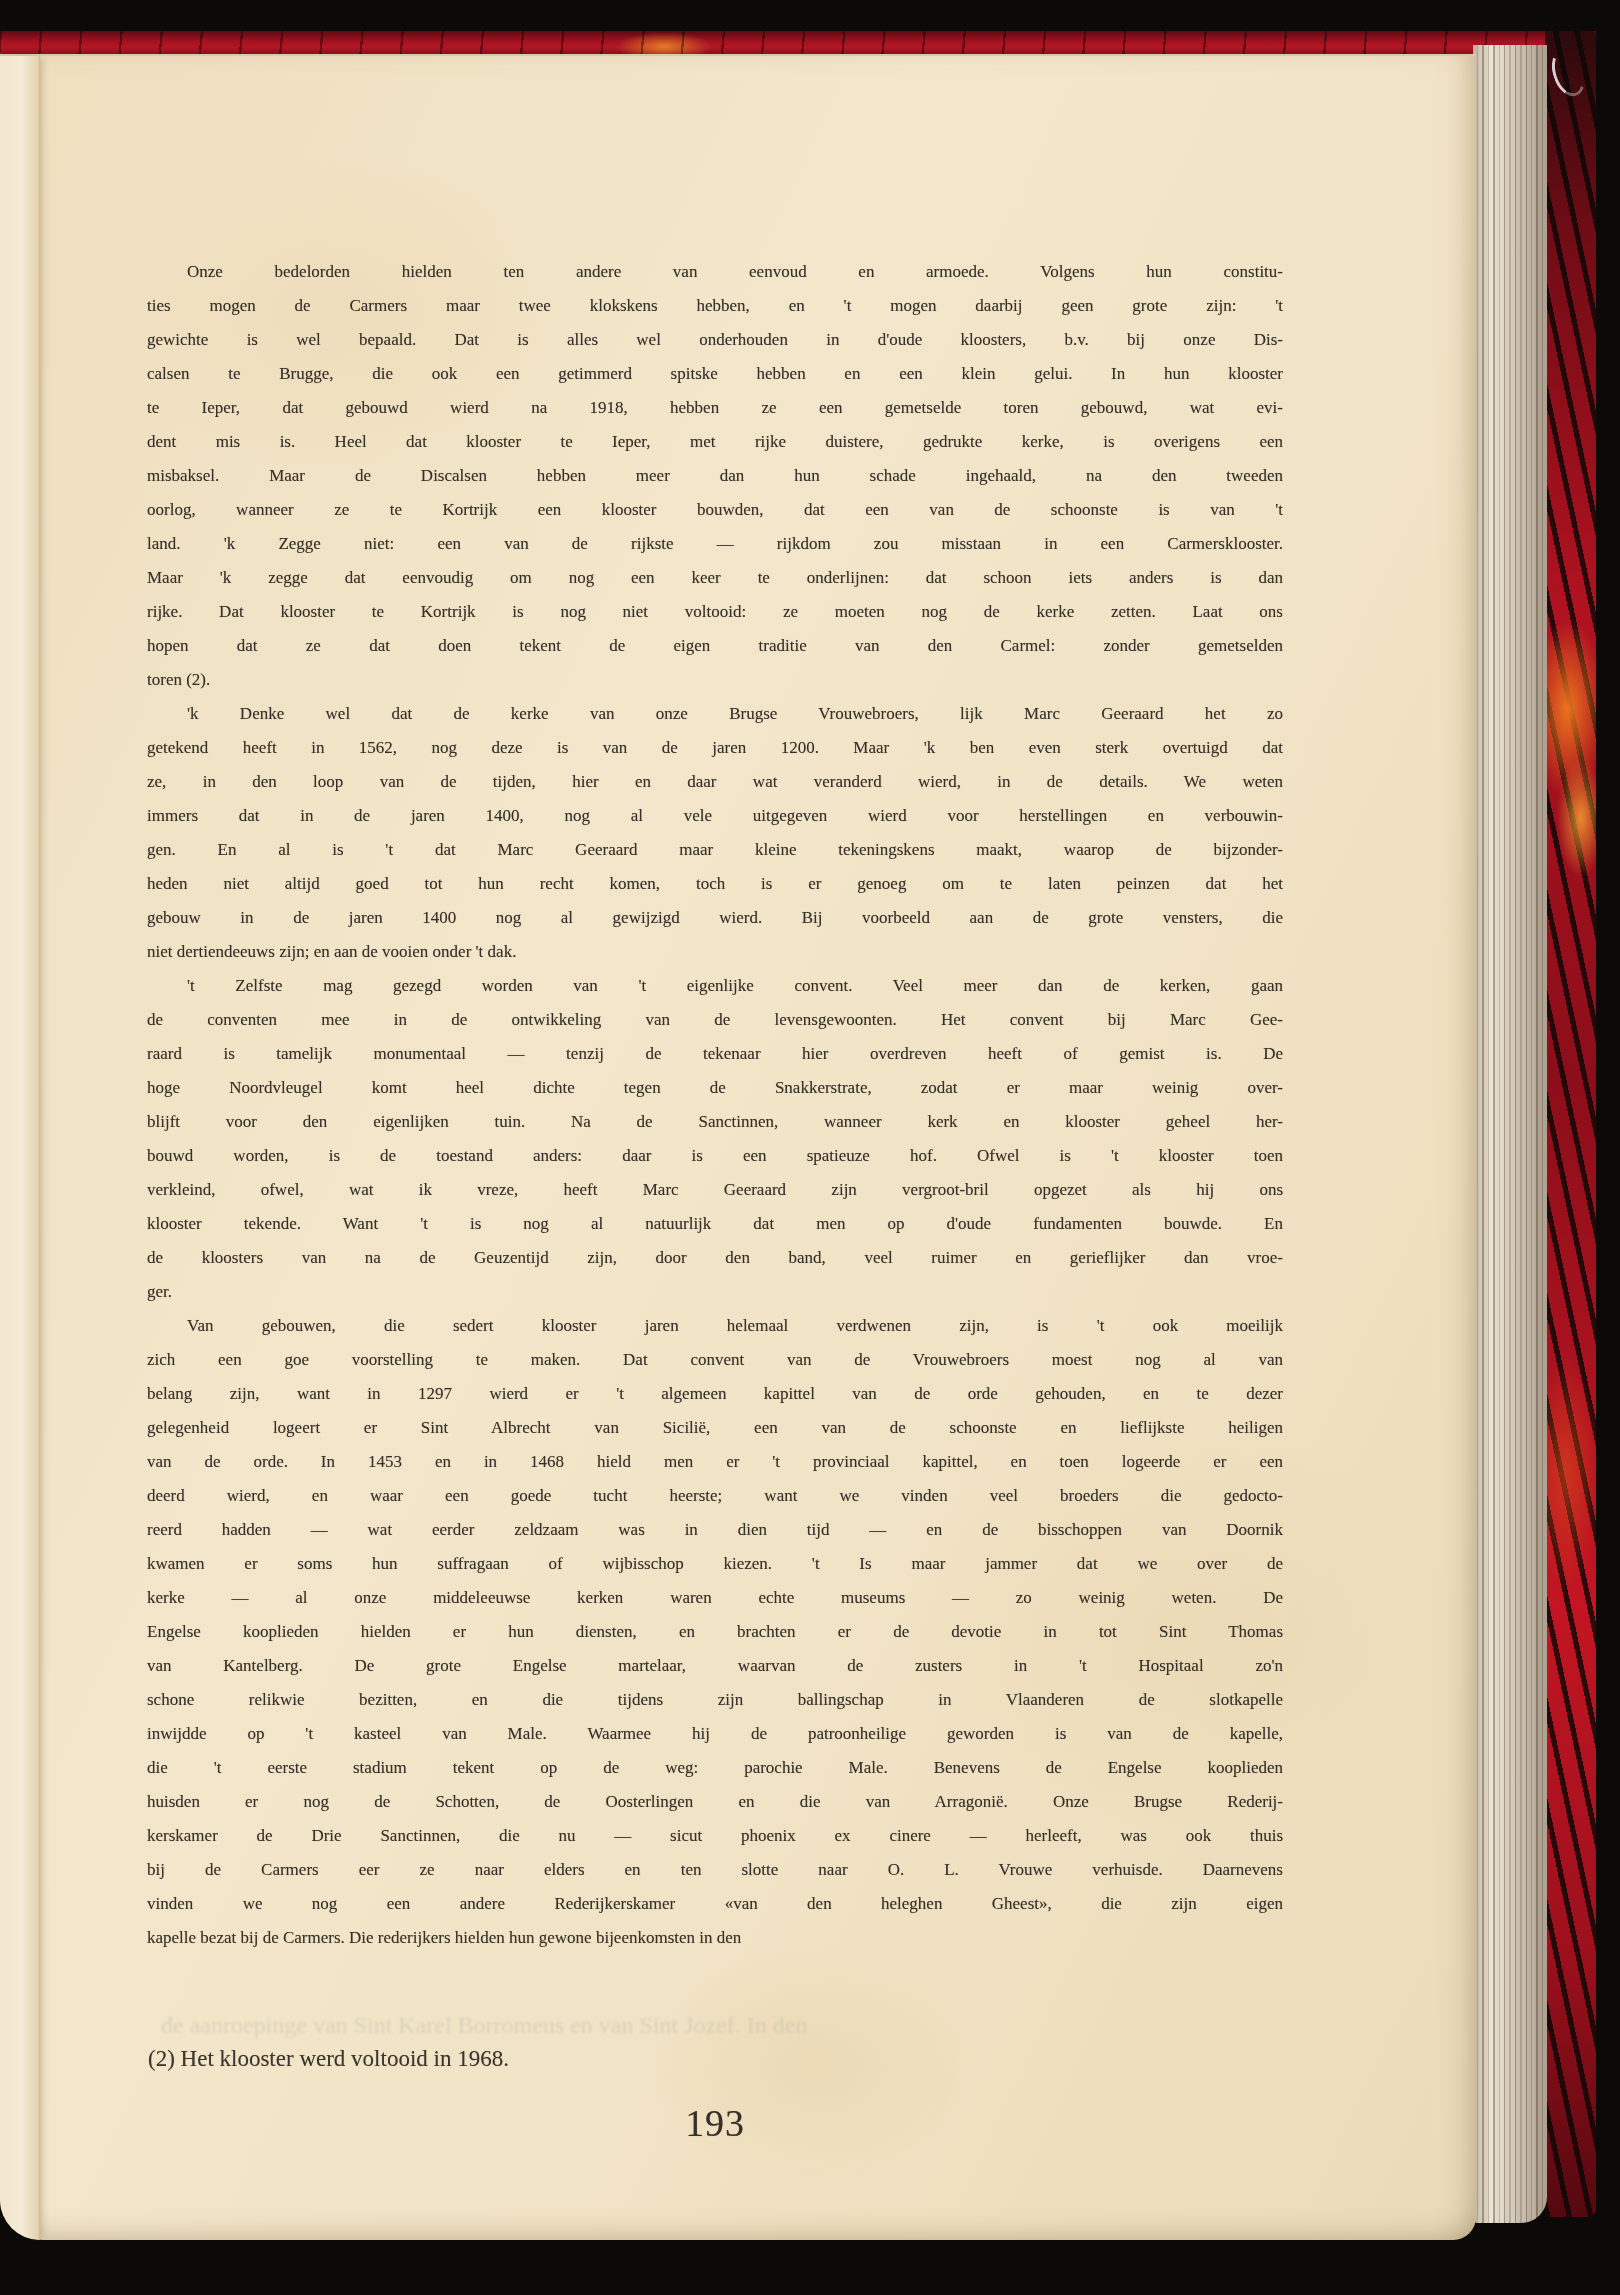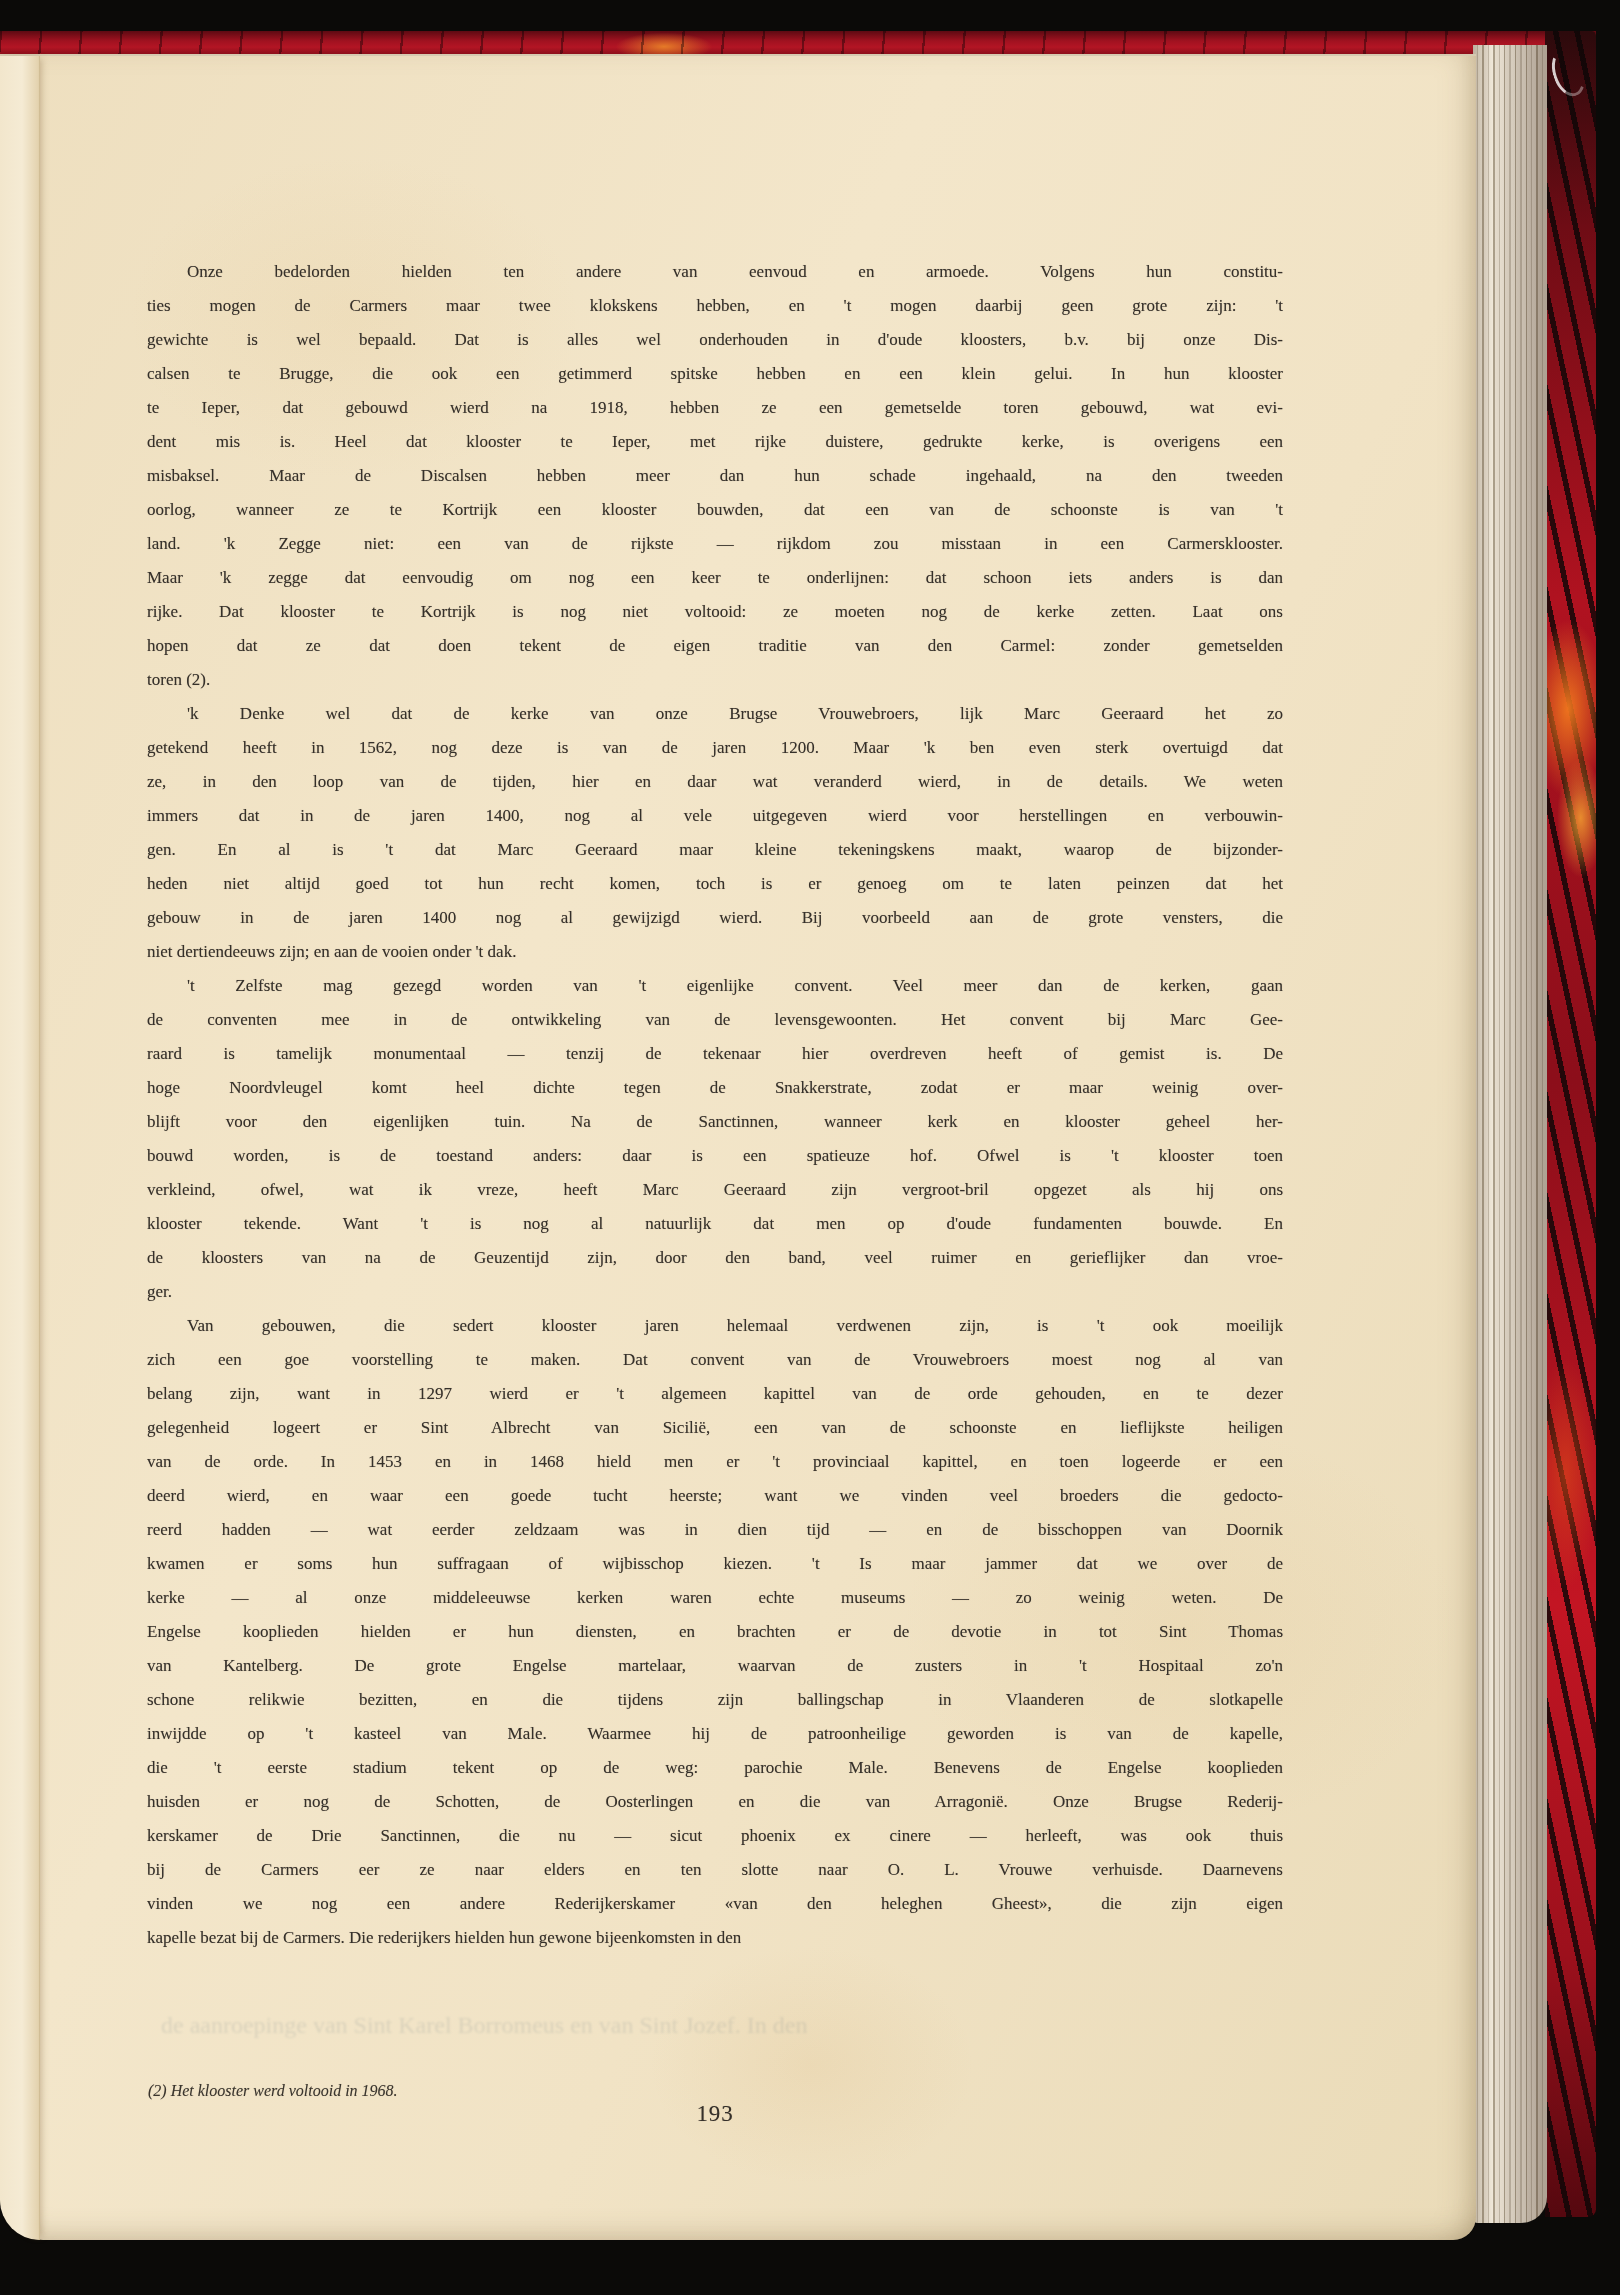--- a/index.html
+++ b/index.html
@@ -94,27 +94,26 @@
   .line.para-end{text-align-last:left;}
 
   .ghost{
     position:absolute;left:161px;top:1956px;width:1124px;
     font-size:24px;color:#4e6673;opacity:.14;
     filter:blur(1.1px);
     white-space:nowrap;overflow:hidden;
   }
   .footnote{
     position:absolute;left:148px;top:1990px;width:926px;
-    font-style:italic;font-size:16px;color:#3a352e;
+    font-size:23px;color:#3a352e;
     text-shadow:0 0 0.8px rgba(60,50,40,.3);
-    margin-top:36px;
   }
   .pagenum{
     position:absolute;left:147px;top:2045px;width:1136px;
-    text-align:center;font-size:23px;color:#35302a;
+    text-align:center;font-size:38px;color:#35302a;
     letter-spacing:0.8px;
     text-shadow:0 0 0.8px rgba(60,50,40,.35);
   }
 </style>
 </head>
 <body>
 
 <div class="scene">
 
   <div class="top-band">

